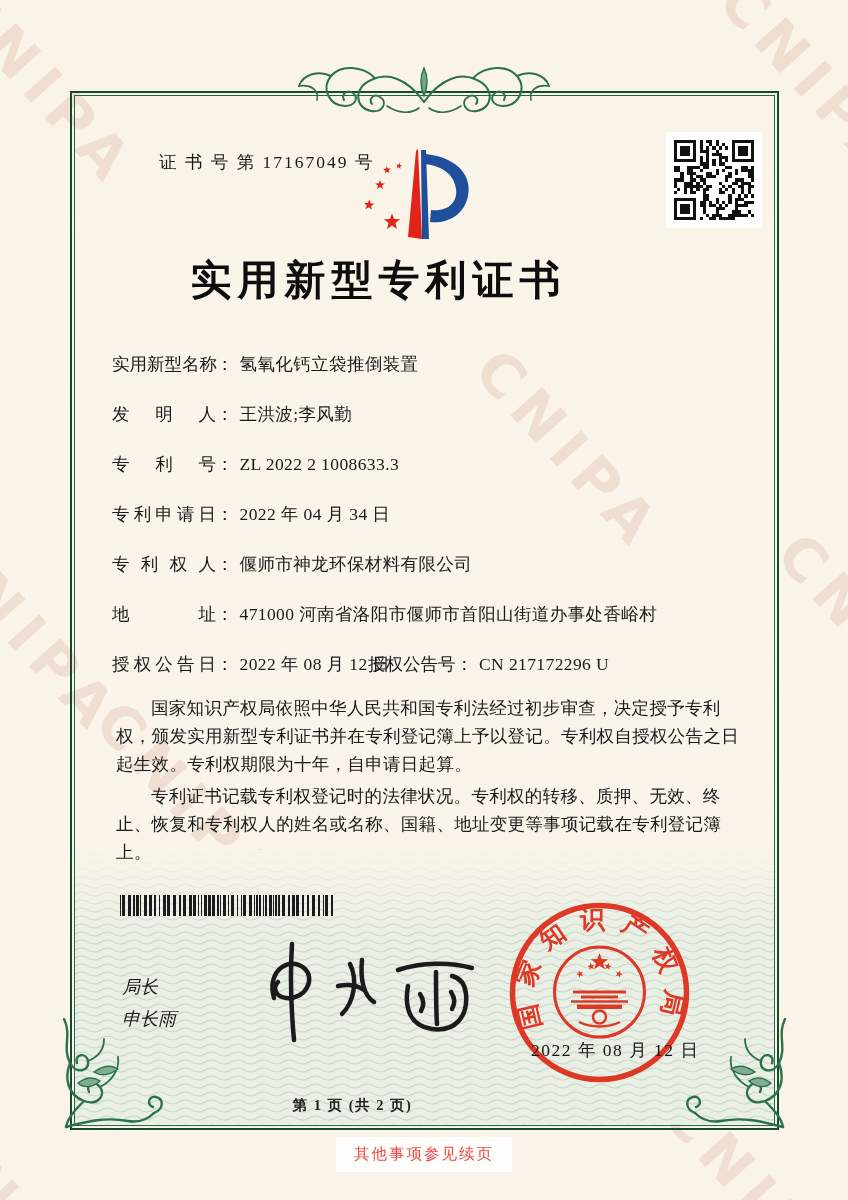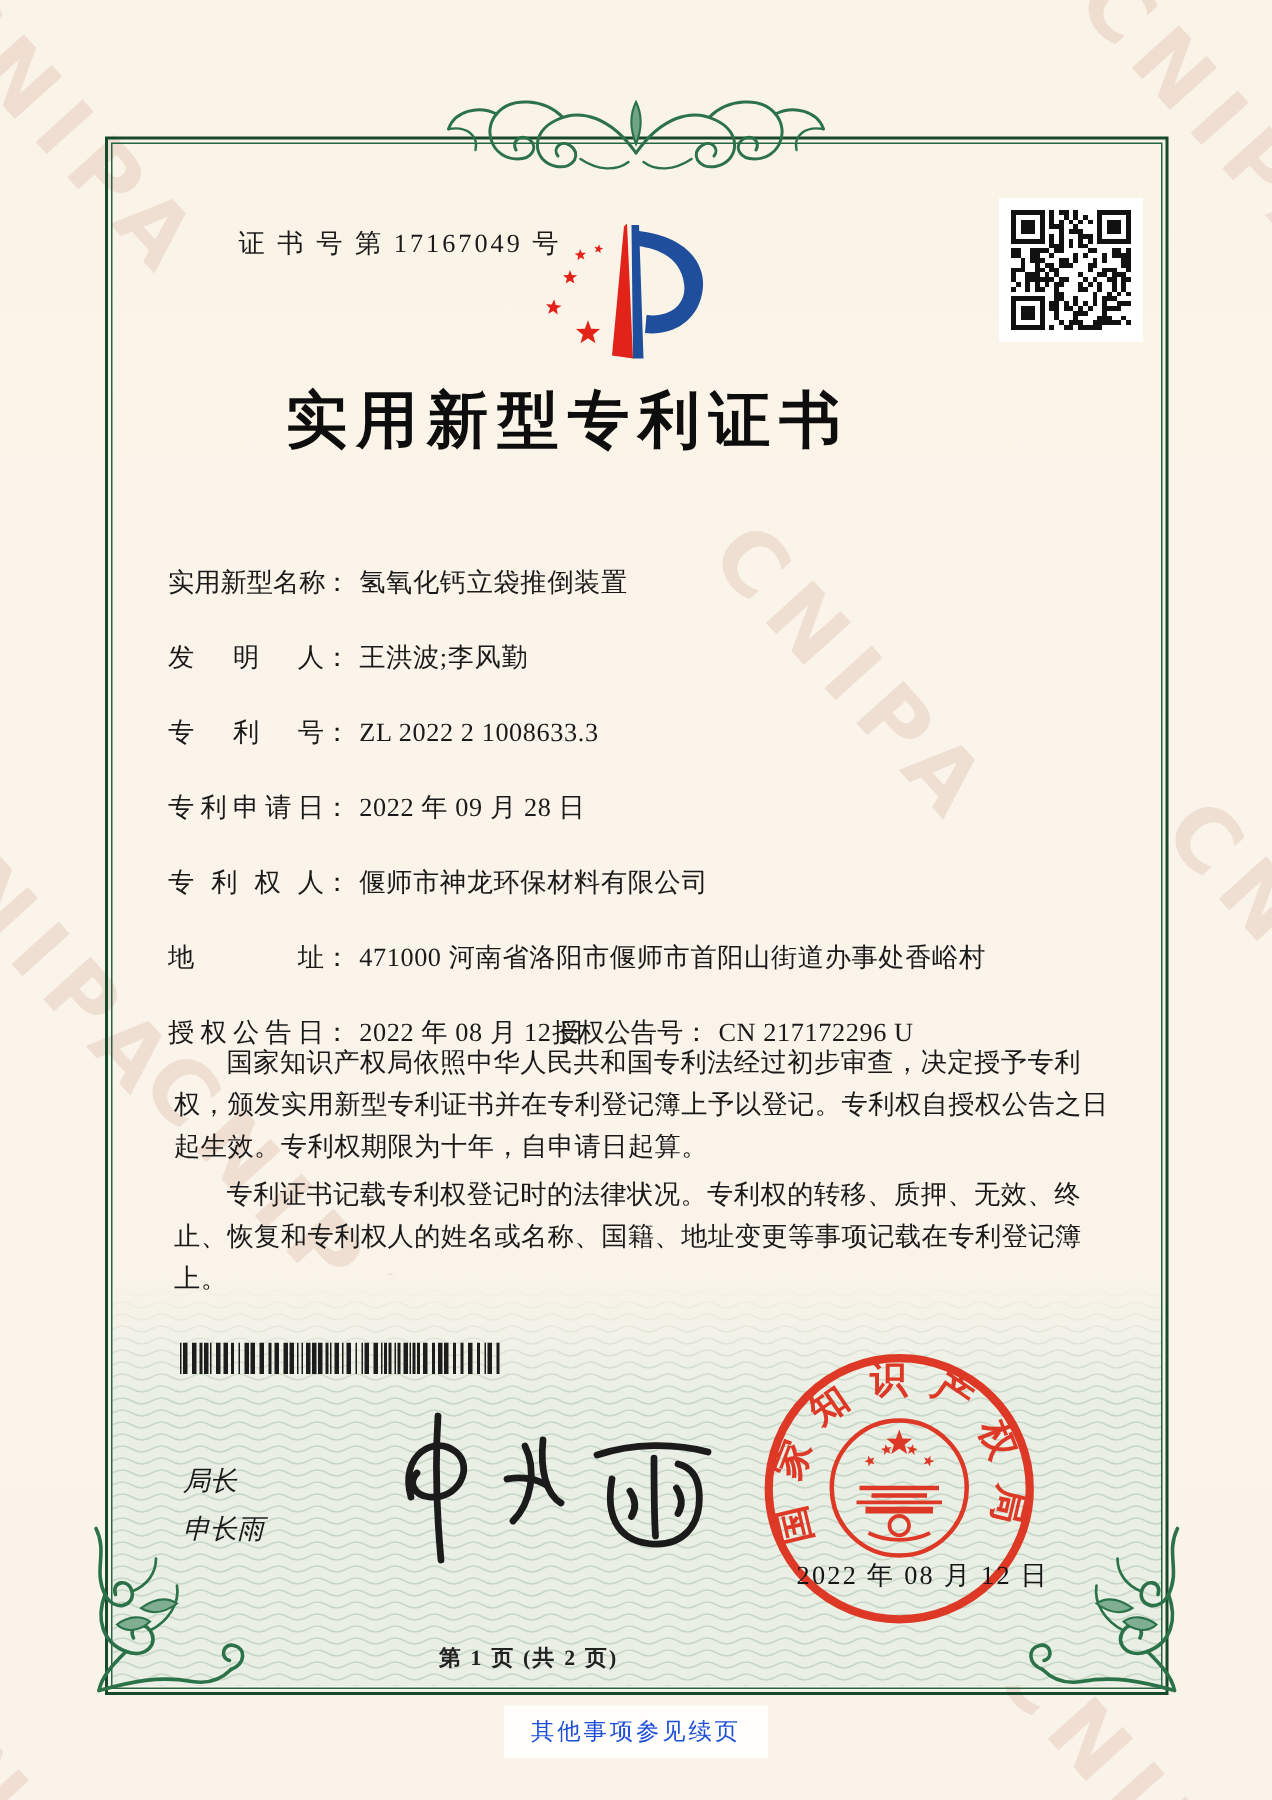--- a/index.html
+++ b/index.html
@@ -22,38 +22,38 @@
   .band{position:absolute; left:75px; top:850px; width:699px; height:274px;}
   .band-fade{position:absolute; left:75px; top:850px; width:699px; height:85px;
     background:linear-gradient(180deg,#faf4ea 0%, rgba(250,244,234,0) 100%);}
   .ornament{position:absolute;}
   .cert-no{position:absolute; left:112px; top:150px; font-size:17.5px; letter-spacing:2px;margin-left:47px;}
   .logo{position:absolute; left:360px; top:144px;}
   .qr-box{position:absolute; left:666px; top:132px; width:96px; height:96px; background:#fff;}
   .qr-box svg{position:absolute; left:8px; top:8px;}
   .title{position:absolute; left:71px; top:253px; width:615px; text-align:center;
     font-size:41px; font-weight:bold; letter-spacing:6px; color:#0d0d0d;}
-  .fields{position:absolute; left:112px; top:354px; width:650px; font-size:17.5px;margin-top:24px;}
+  .fields{position:absolute; left:112px; top:354px; width:650px; font-size:17.5px;}
   .frow{position:relative; line-height:21px; margin-bottom:29px; white-space:nowrap;}
   .flabel{display:inline-block; width:104px; text-align:justify; text-align-last:justify; vertical-align:top;}
   .fcolon{display:inline-block; margin-right:6px;}
   .fvalue{letter-spacing:.4px;}
   .grant2{position:absolute; left:256px; top:0;}
   .paras{position:absolute; left:112px; top:690px; width:640px; font-size:17.5px; line-height:28px;}
   .paras p{margin:4px; text-indent:2em; letter-spacing:.3px;}
   .barcode{position:absolute; left:120px; top:895px;}
   .director{position:absolute; left:122px; top:971px; font-size:18px; line-height:32px;
     font-family:"Liberation Sans","DejaVu Sans",sans-serif;font-style:italic;}
   .signature{position:absolute; left:246px; top:936px;}
   .seal{position:absolute; left:507px; top:900px;}
   .seal-date{position:absolute; left:531px; top:1038px; font-size:17.5px; letter-spacing:1.5px; color:#151515;}
   .page-info{position:absolute; left:71px; top:1096px; width:563px; text-align:center;
     font-size:14.5px; letter-spacing:1.5px; color:#222;font-weight:bold;}
   .note-box{position:absolute; left:424px; top:1137px; transform:translateX(-50%);
-    background:#fffefb; padding:7px 18px; font-size:15.5px; letter-spacing:2px; white-space:nowrap; color:#1d4ed8;text-align:center;}
+    background:#fffefb; padding:7px 18px; font-size:15.5px; letter-spacing:2px; white-space:nowrap; color:#ef4444;text-align:center;}
 </style>
 </head>
 <body>
 
 <div class="page">
 
   <div class="wm" style="left:-14px; top:-28px;">CNIPA</div>
   <div class="wm" style="left:756px; top:-34px;">CNIPA</div>
   <div class="wm" style="left:512px; top:336px;">CNIPA</div>
   <div class="wm" style="left:814px; top:520px;">CNIPA</div>
@@ -370,21 +370,21 @@
     <div class="frow">
       <span class="flabel">实用新型名称</span><span class="fcolon">：</span><span class="fvalue">氢氧化钙立袋推倒装置</span>
     </div>
     <div class="frow">
       <span class="flabel">发明人</span><span class="fcolon">：</span><span class="fvalue">王洪波;李风勤</span>
     </div>
     <div class="frow">
       <span class="flabel">专利号</span><span class="fcolon">：</span><span class="fvalue">ZL 2022 2 1008633.3</span>
     </div>
     <div class="frow">
-      <span class="flabel">专利申请日</span><span class="fcolon">：</span><span class="fvalue">2022 年 09 月 28 日</span>
+      <span class="flabel">专利申请日</span><span class="fcolon">：</span><span class="fvalue">2022 年 04 月 34 日</span>
     </div>
     <div class="frow">
       <span class="flabel">专利权人</span><span class="fcolon">：</span><span class="fvalue">偃师市神龙环保材料有限公司</span>
     </div>
     <div class="frow">
       <span class="flabel">地址</span><span class="fcolon">：</span><span class="fvalue">471000 河南省洛阳市偃师市首阳山街道办事处香峪村</span>
     </div>
     <div class="frow">
       <span class="flabel">授权公告日</span><span class="fcolon">：</span><span class="fvalue">2022 年 08 月 12 日</span>
       <span class="grant2">

